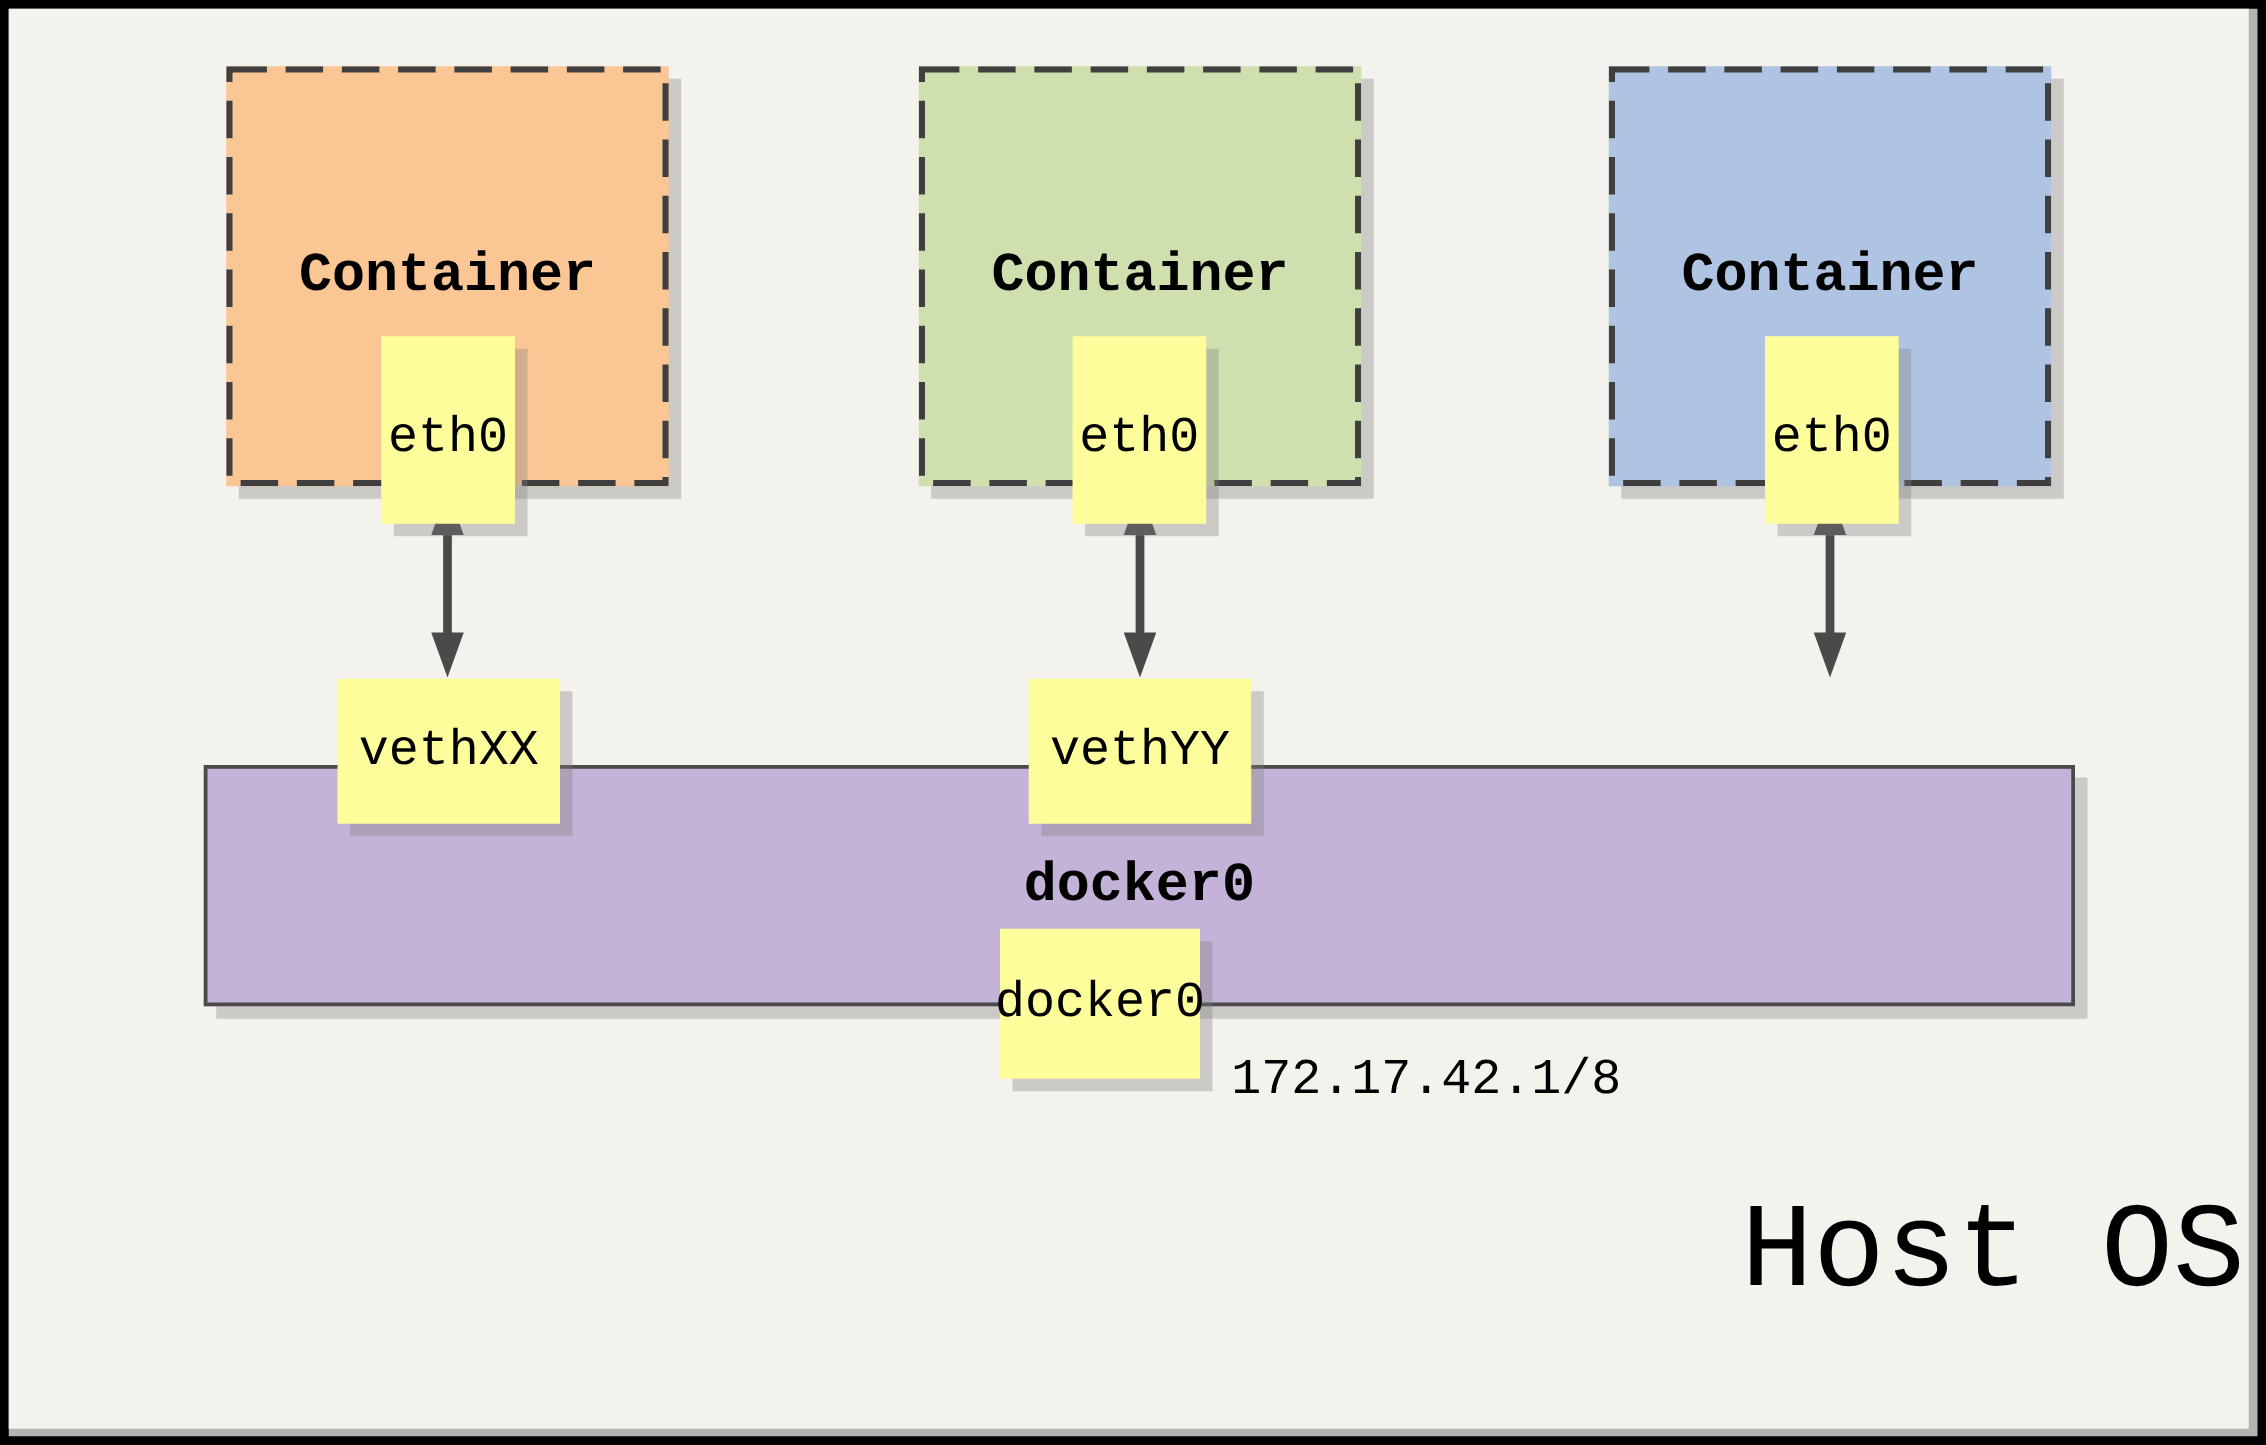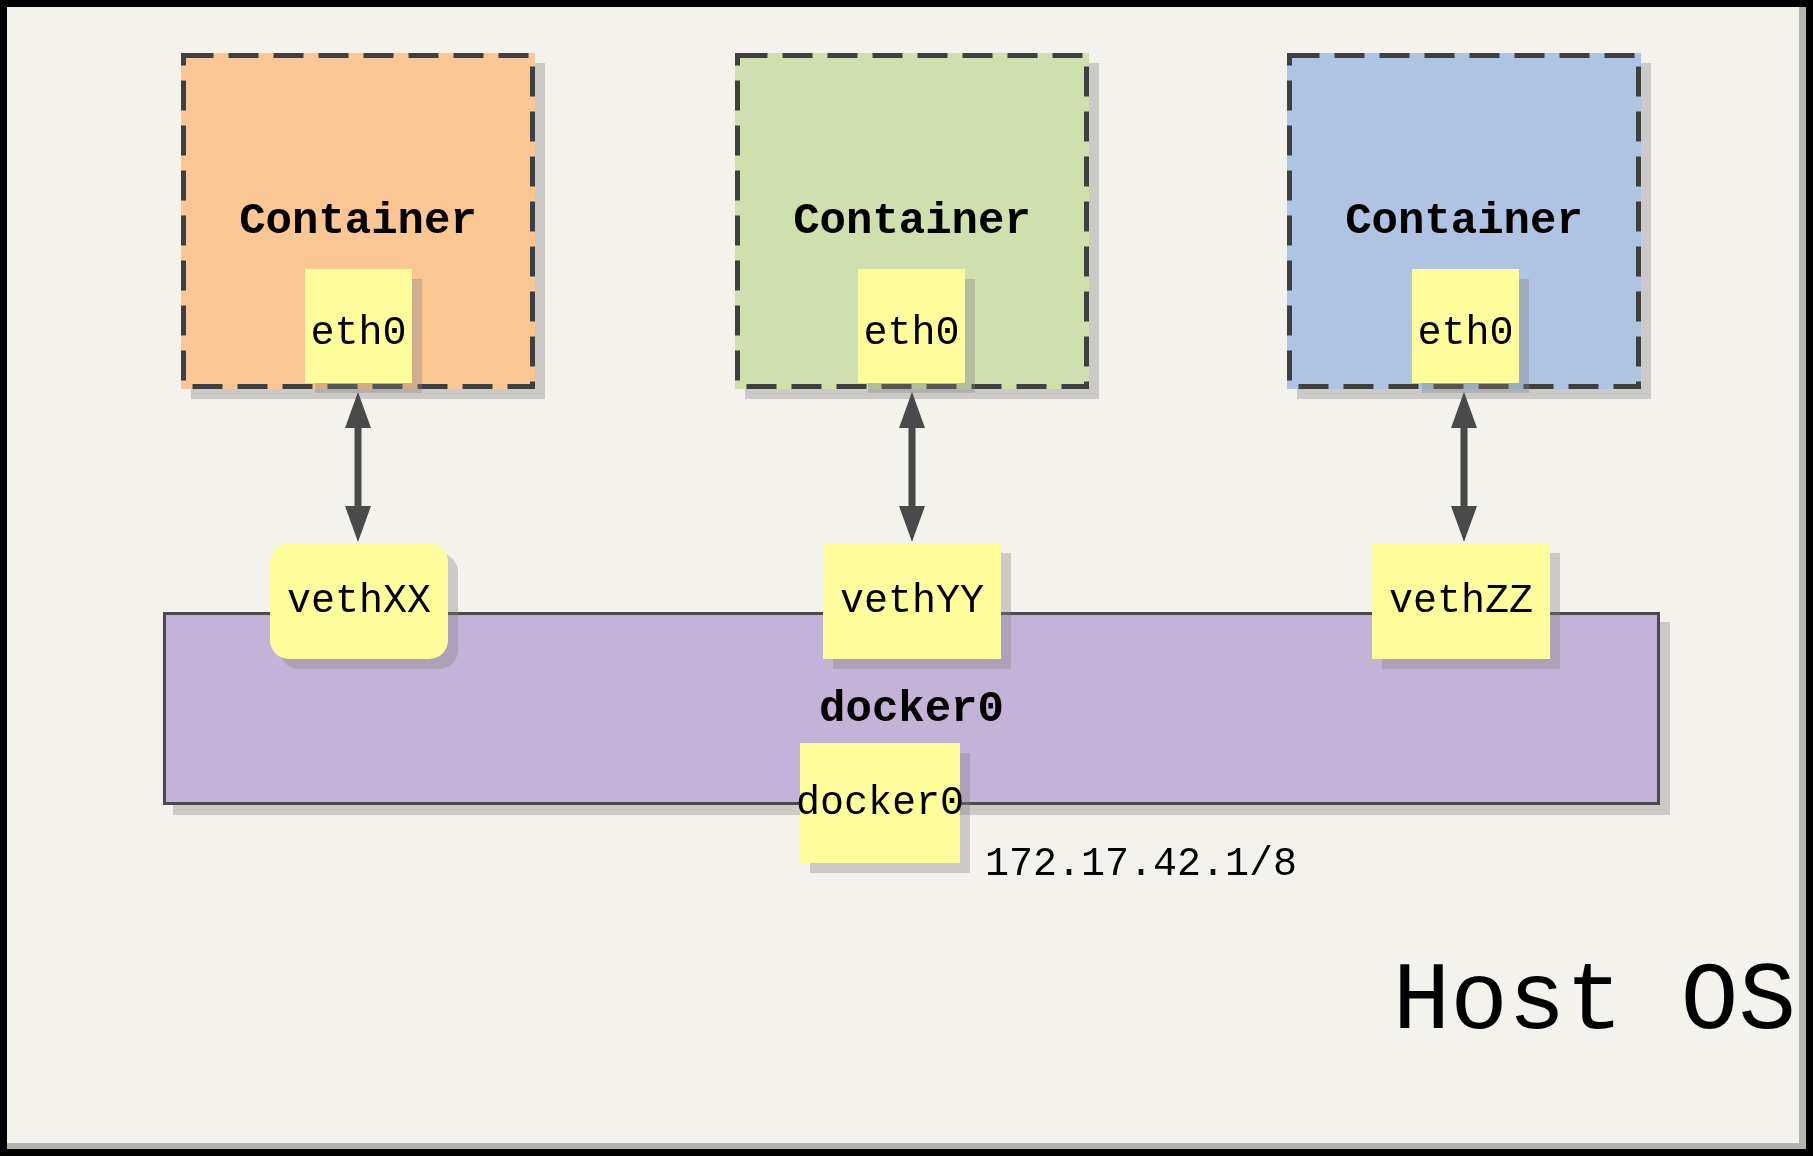--- a/index.html
+++ b/index.html
@@ -26,21 +26,21 @@
   }
 
   .chip {
     position:absolute;
     background:var(--chip_yellow);
     box-shadow:10px 10px 0 var(--shadow);
     display:flex; align-items:center; justify-content:center;
     font-size:40px; color:#000;
     z-index:5;
   }
-  .eth-chip { width:107px; height:114px; padding-top:14px; box-sizing:border-box; }
+  .eth-chip { width:107px; height:150px; padding-top:14px; box-sizing:border-box; }
   .veth-chip { width:178px; height:116px; }
   .bridge-chip { width:160px; height:120px; }
 
   .arrow-svg { position:absolute; width:40px; height:150px; z-index:3; }
   .arrow-line { stroke:var(--arrow_gray); stroke-width:7; }
   .arrow-head { fill:var(--arrow_gray); }
 
   .bridge-bar {
     position:absolute; left:163px; top:612px; width:1497px; height:193px;
     border:3px solid var(--arrow_gray);
@@ -105,22 +105,21 @@
   <svg class="arrow-svg" style="left:1444px; top:392px;" viewBox="0 0 40 150">
     <line class="arrow-line" x1="20" y1="28" x2="20" y2="122"></line>
     <polygon class="arrow-head" points="20,0 7,36 33,36"></polygon>
     <polygon class="arrow-head" points="20,150 7,114 33,114"></polygon>
   </svg>
 
   <div class="bridge-bar" style="background-color: rgb(195, 179, 216);">
     <div class="bridge-label">docker0</div>
   </div>
 
-  <div class="chip veth-chip" style="left:270px; top:543px;border-radius:19px;">vethXX</div>
+  <div class="chip veth-chip" style="left:270px; top:543px;">vethXX</div>
   <div class="chip veth-chip" style="left:823px; top:543px;">vethYY</div>
-  <div class="chip veth-chip" style="left:1372px; top:543px;">vethZZ</div>
 
   <div class="chip bridge-chip" style="left:800px; top:743px;">docker0</div>
 
   <div class="ip-label">172.17.42.1/8</div>
 
   <div class="host-title">Host OS</div>
 </div>
 
 </body></html>

